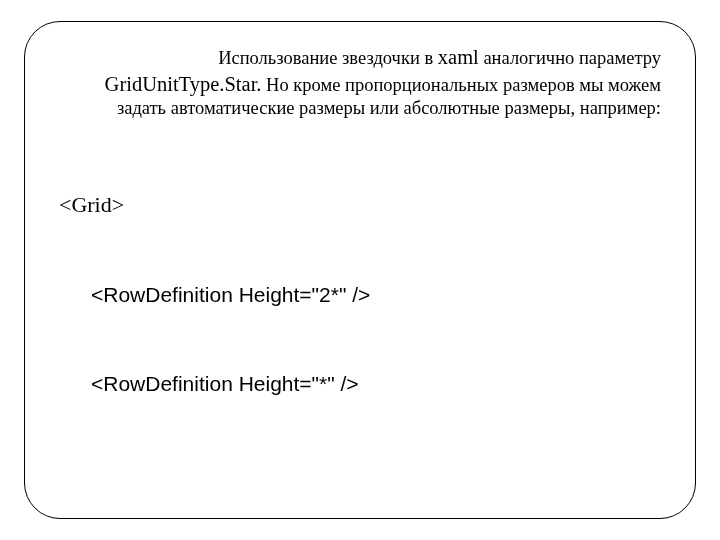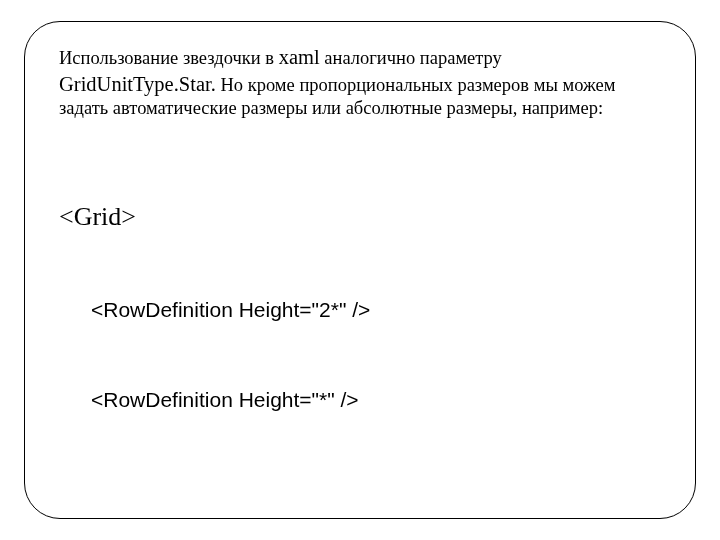--- a/index.html
+++ b/index.html
@@ -17,33 +17,34 @@
       height: 498px;
       border: 1.5px solid #000;
       border-radius: 36px;
       padding: 22px 34px 22px 34px;
       overflow: hidden;
     }
     .intro {
       font-size: 18.5px;
       line-height: 1.28;
       color: #000;
-      margin-bottom: 18px;
+      margin-bottom: 8px;
+      text-align: right;
     }
     .intro-lg { font-size: 20.5px; }
     .code-block {
       font-family: Arial, Helvetica, sans-serif;
       font-size: 21px;
       line-height: 1.42;
       color: #000;
       white-space: pre;
     }
     .code-serif {
       font-family: "Times New Roman", Times, serif;
-      font-size: 26px;
+      font-size: 22px;
     }
     .indent1 { padding-left: 16px; display: inline-block; }
     .indent2 { padding-left: 32px; display: inline-block; }
   </style>
 </head>
 <body>
 
 <div class="card">
   <p class="intro">
     <span>Использование звездочки в </span><span class="intro-lg">xaml</span><span> аналогично параметру </span><span class="intro-lg">GridUnitType.Star.</span><span> Но кроме пропорциональных размеров мы можем задать автоматические размеры или абсолютные размеры, например:</span>

